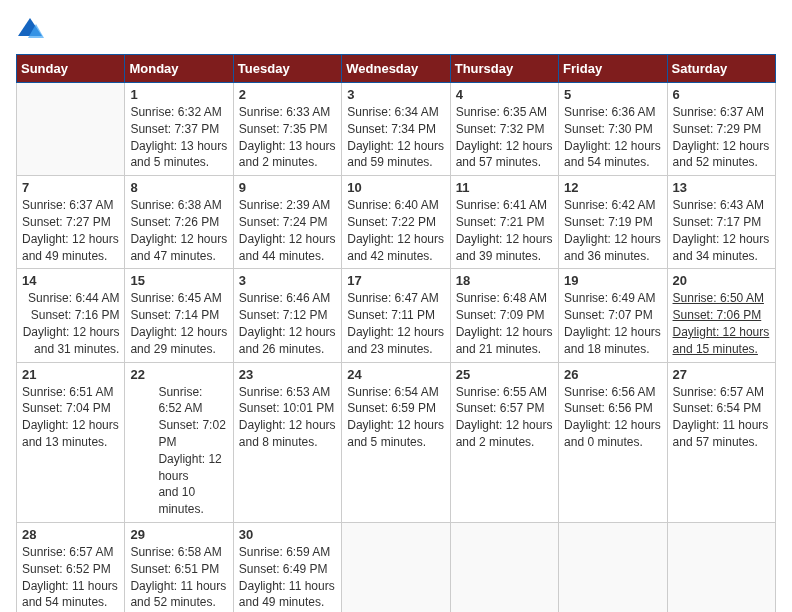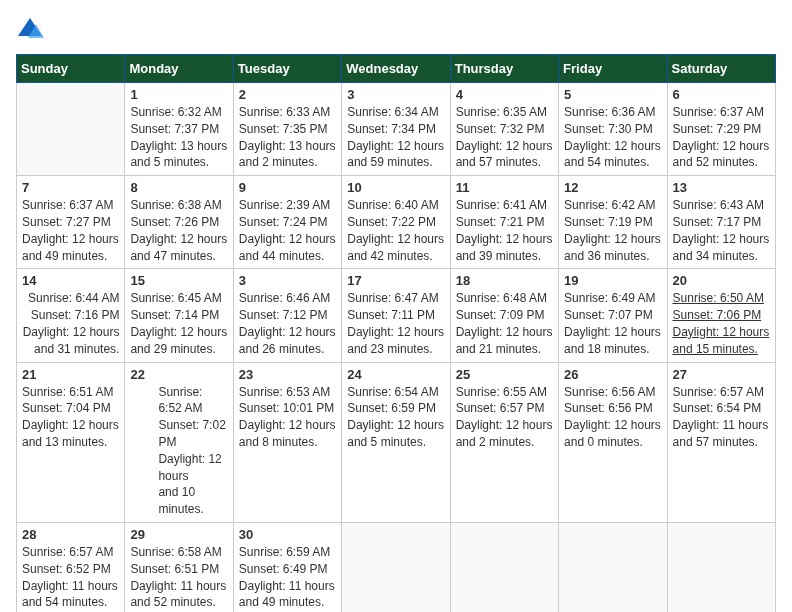--- a/index.html
+++ b/index.html
@@ -43,21 +43,21 @@
     .location {
       font-size: 14px;
       color: #555;
     }
     .calendar {
       width: 100%;
       border-collapse: collapse;
       border: 1px solid #ccc;
     }
     .calendar th {
-      background: #14532d;
+      background: #7f1d1d;
       color: #fff;
       font-size: 13px;
       font-weight: bold;
       padding: 6px 4px;
       text-align: left;
       border: 1px solid #1155a0;
     }
     .calendar td {
       border: 1px solid #ccc;
       vertical-align: top;

